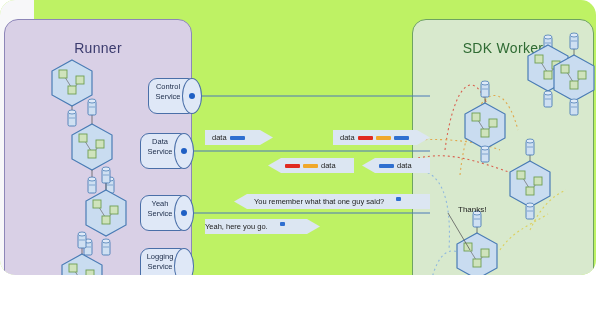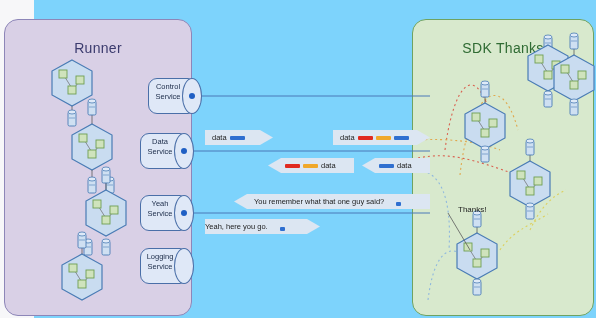--- a/index.html
+++ b/index.html
@@ -5,23 +5,24 @@
 <style>
   html, body {
     margin: 0;
     padding: 0;
     background: #ffffff;
     font-family: "Liberation Sans", sans-serif;
   }
   #stage {
     position: relative;
     width: 596px;
-    height: 318px;
-    background: #7dd3fc;
+    height: 275px;
+    background: #bef264;
     overflow: hidden;
+    border-radius: 15px;
   }
   
   .left-strip {
     position: absolute;
     left: 0; top: 0;
     width: 34px; height: 321px;
     background: #f7f7f9;
   }
   .panel {
     position: absolute;
@@ -138,21 +139,21 @@
     color: #1c1c1c;
     white-space: nowrap;
   }
   .chat .fill {
     position: absolute;
     left: 0; top: 0; width: 100%; height: 100%;
     background: #dce6f2;
   }
   .chat.right .fill { clip-path: polygon(0 0, calc(100% - 13px) 0, 100% 50%, calc(100% - 13px) 100%, 0 100%); }
   .chat.left  .fill { clip-path: polygon(13px 0, 100% 0, 100% 100%, 13px 100%, 0 50%); }
-  .chat .content { position: relative; display: flex; align-items: flex-end; gap: 12px; }
+  .chat .content { position: relative; display: flex; align-items: flex-start; gap: 12px; }
   .chat.right .content { }
   .chat.left  .content { padding-left: 20px; }
 
   .thanks {
     position: absolute;
     font-size: 8px;
     color: #1c1c1c;
   }
 </style>
 </head>
@@ -160,21 +161,21 @@
 
 <div id="stage">
 
   <div class="left-strip"></div>
 
   <div class="panel panel-runner">
     <div class="panel-title title-runner">Runner</div>
   </div>
 
   <div class="panel panel-worker">
-    <div class="panel-title title-worker">SDK Thanks</div>
+    <div class="panel-title title-worker">SDK Worker</div>
   </div>
 
   <svg class="layer" viewBox="0 0 596 321">
     <defs>
       <g id="hexnode">
         <polygon points="0,-23 20,-12 20,12 0,23 -20,12 -20,-12" fill="#c9dcf0" stroke="#4a7cb5" stroke-width="1.2"></polygon>
         <line x1="-9" y1="-9" x2="1" y2="7" stroke="#6a6a6a" stroke-width="0.7"></line>
         <line x1="8" y1="-3" x2="1" y2="7" stroke="#6a6a6a" stroke-width="0.7"></line>
         <rect x="-13" y="-13" width="8" height="8" fill="#cfe3bc" stroke="#6f9e52" stroke-width="0.9"></rect>
         <rect x="4" y="-7" width="8" height="8" fill="#cfe3bc" stroke="#6f9e52" stroke-width="0.9"></rect>

